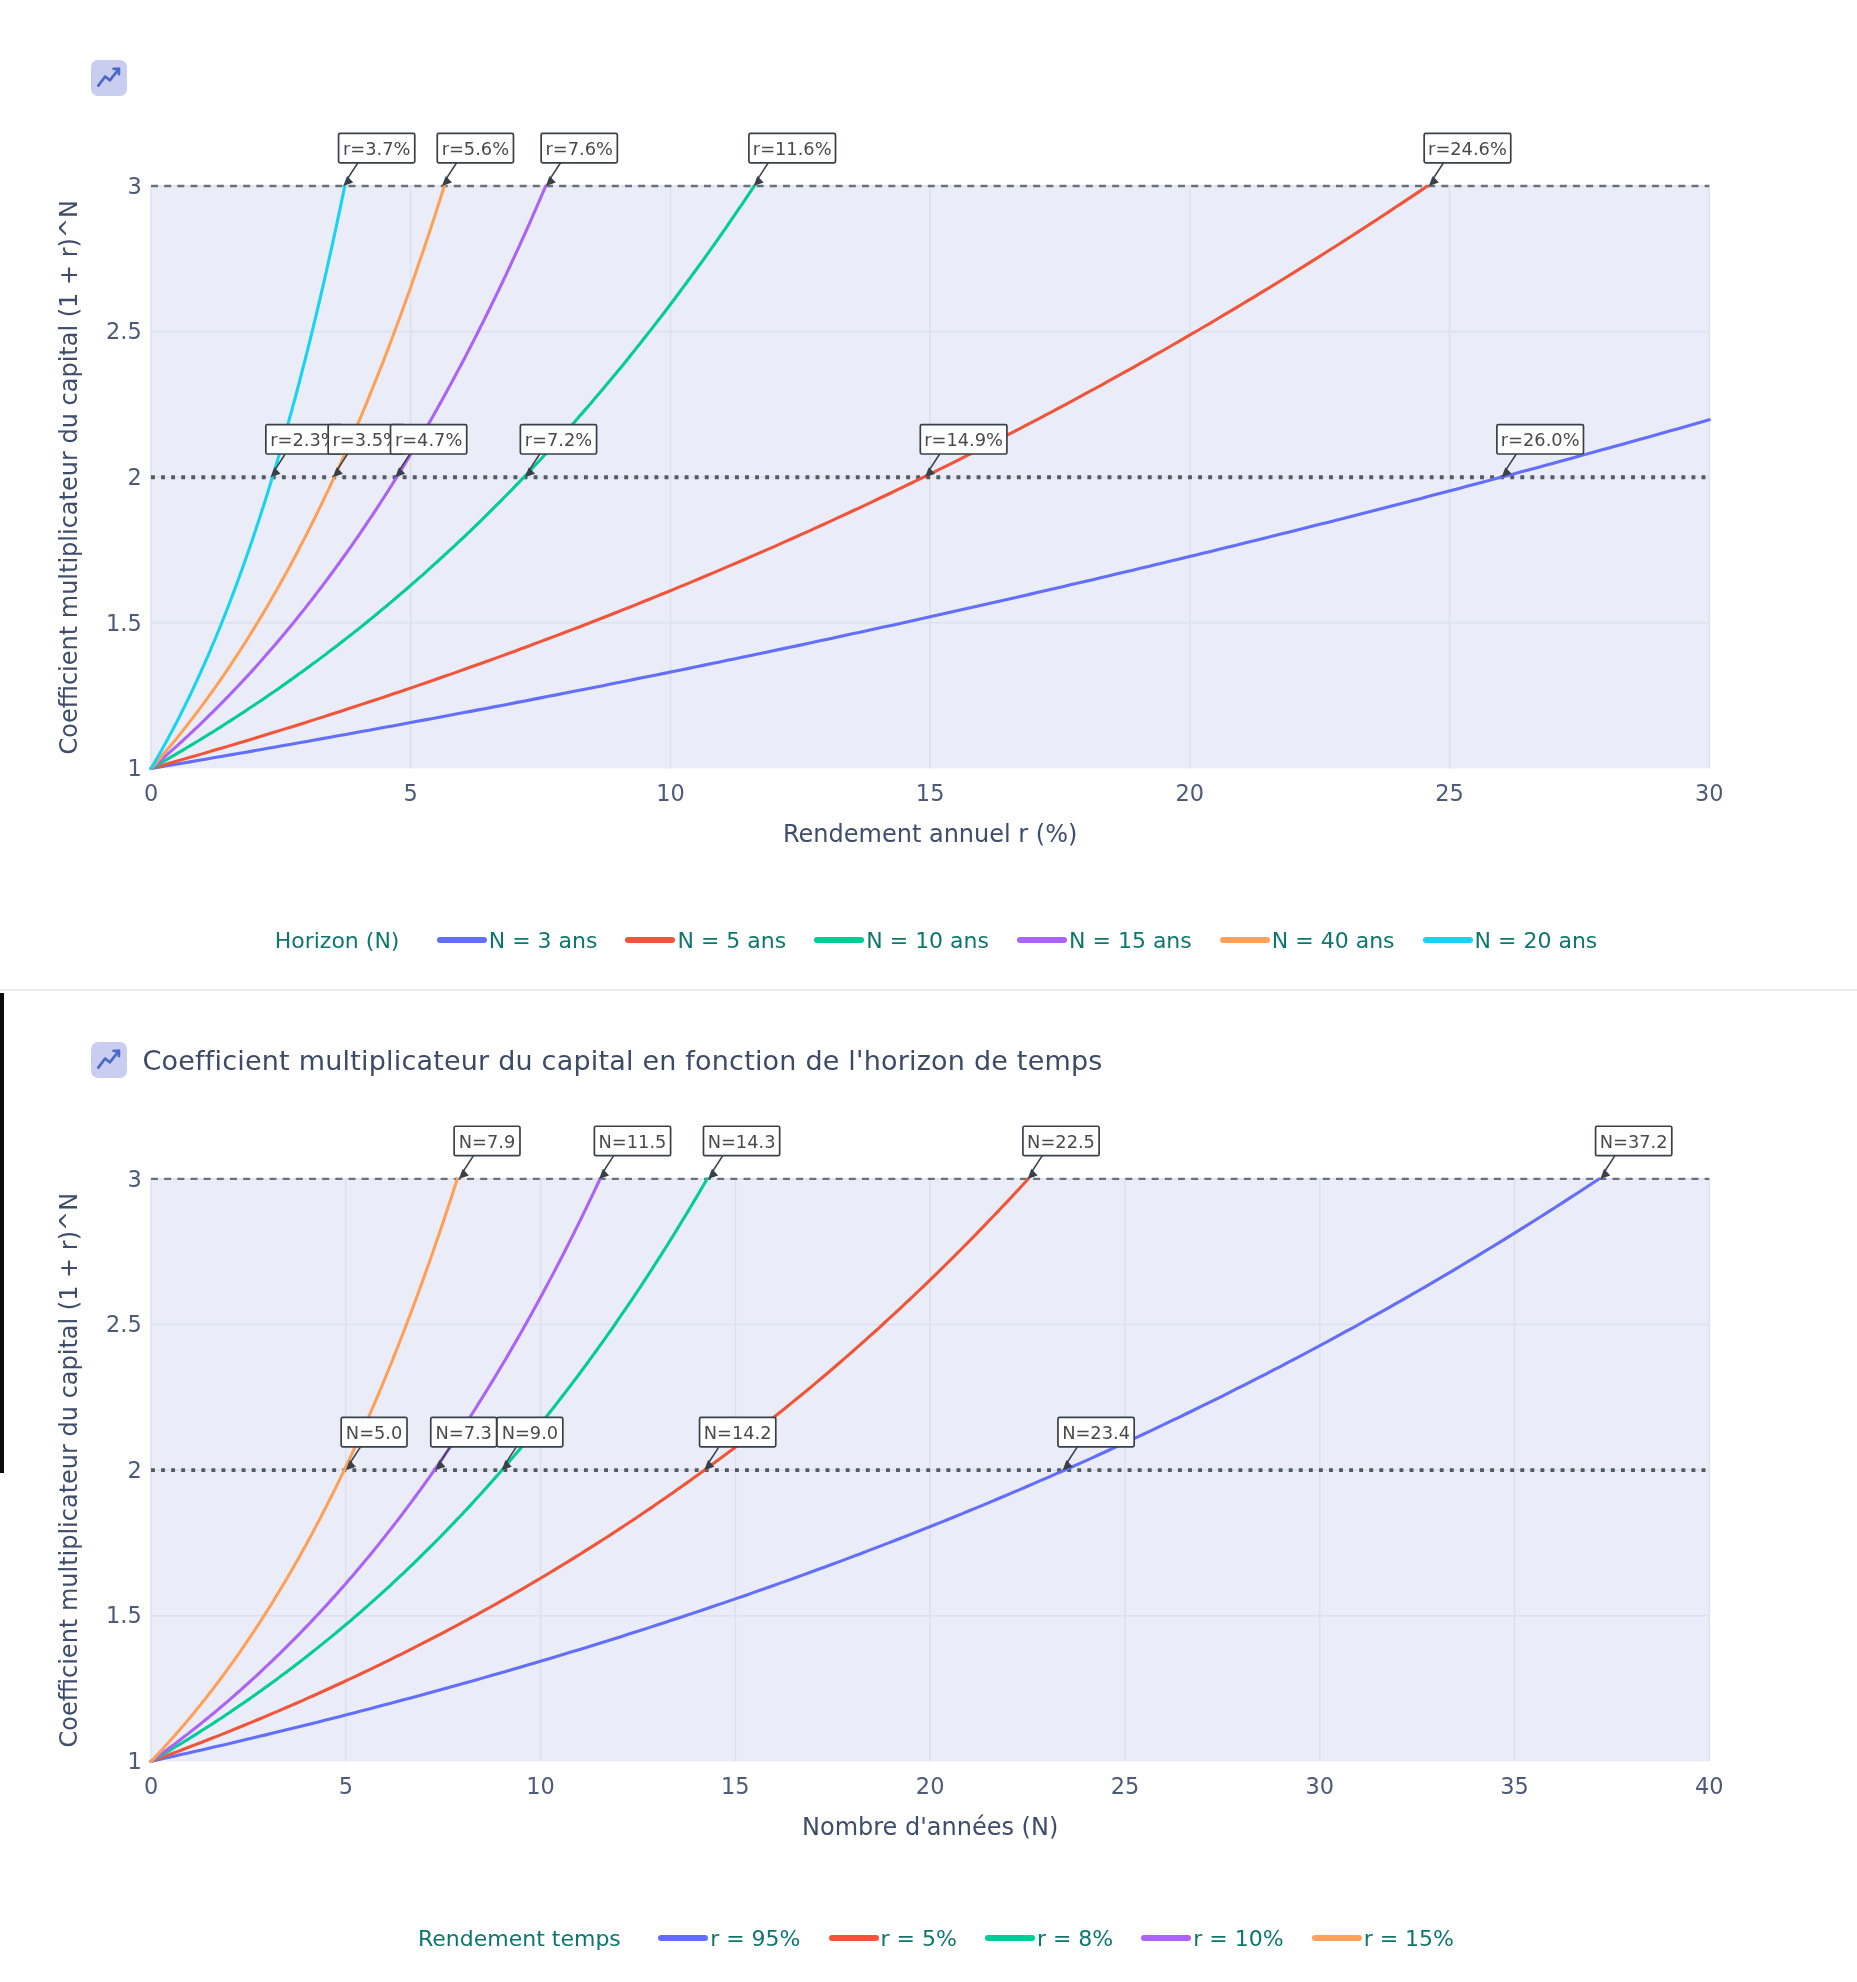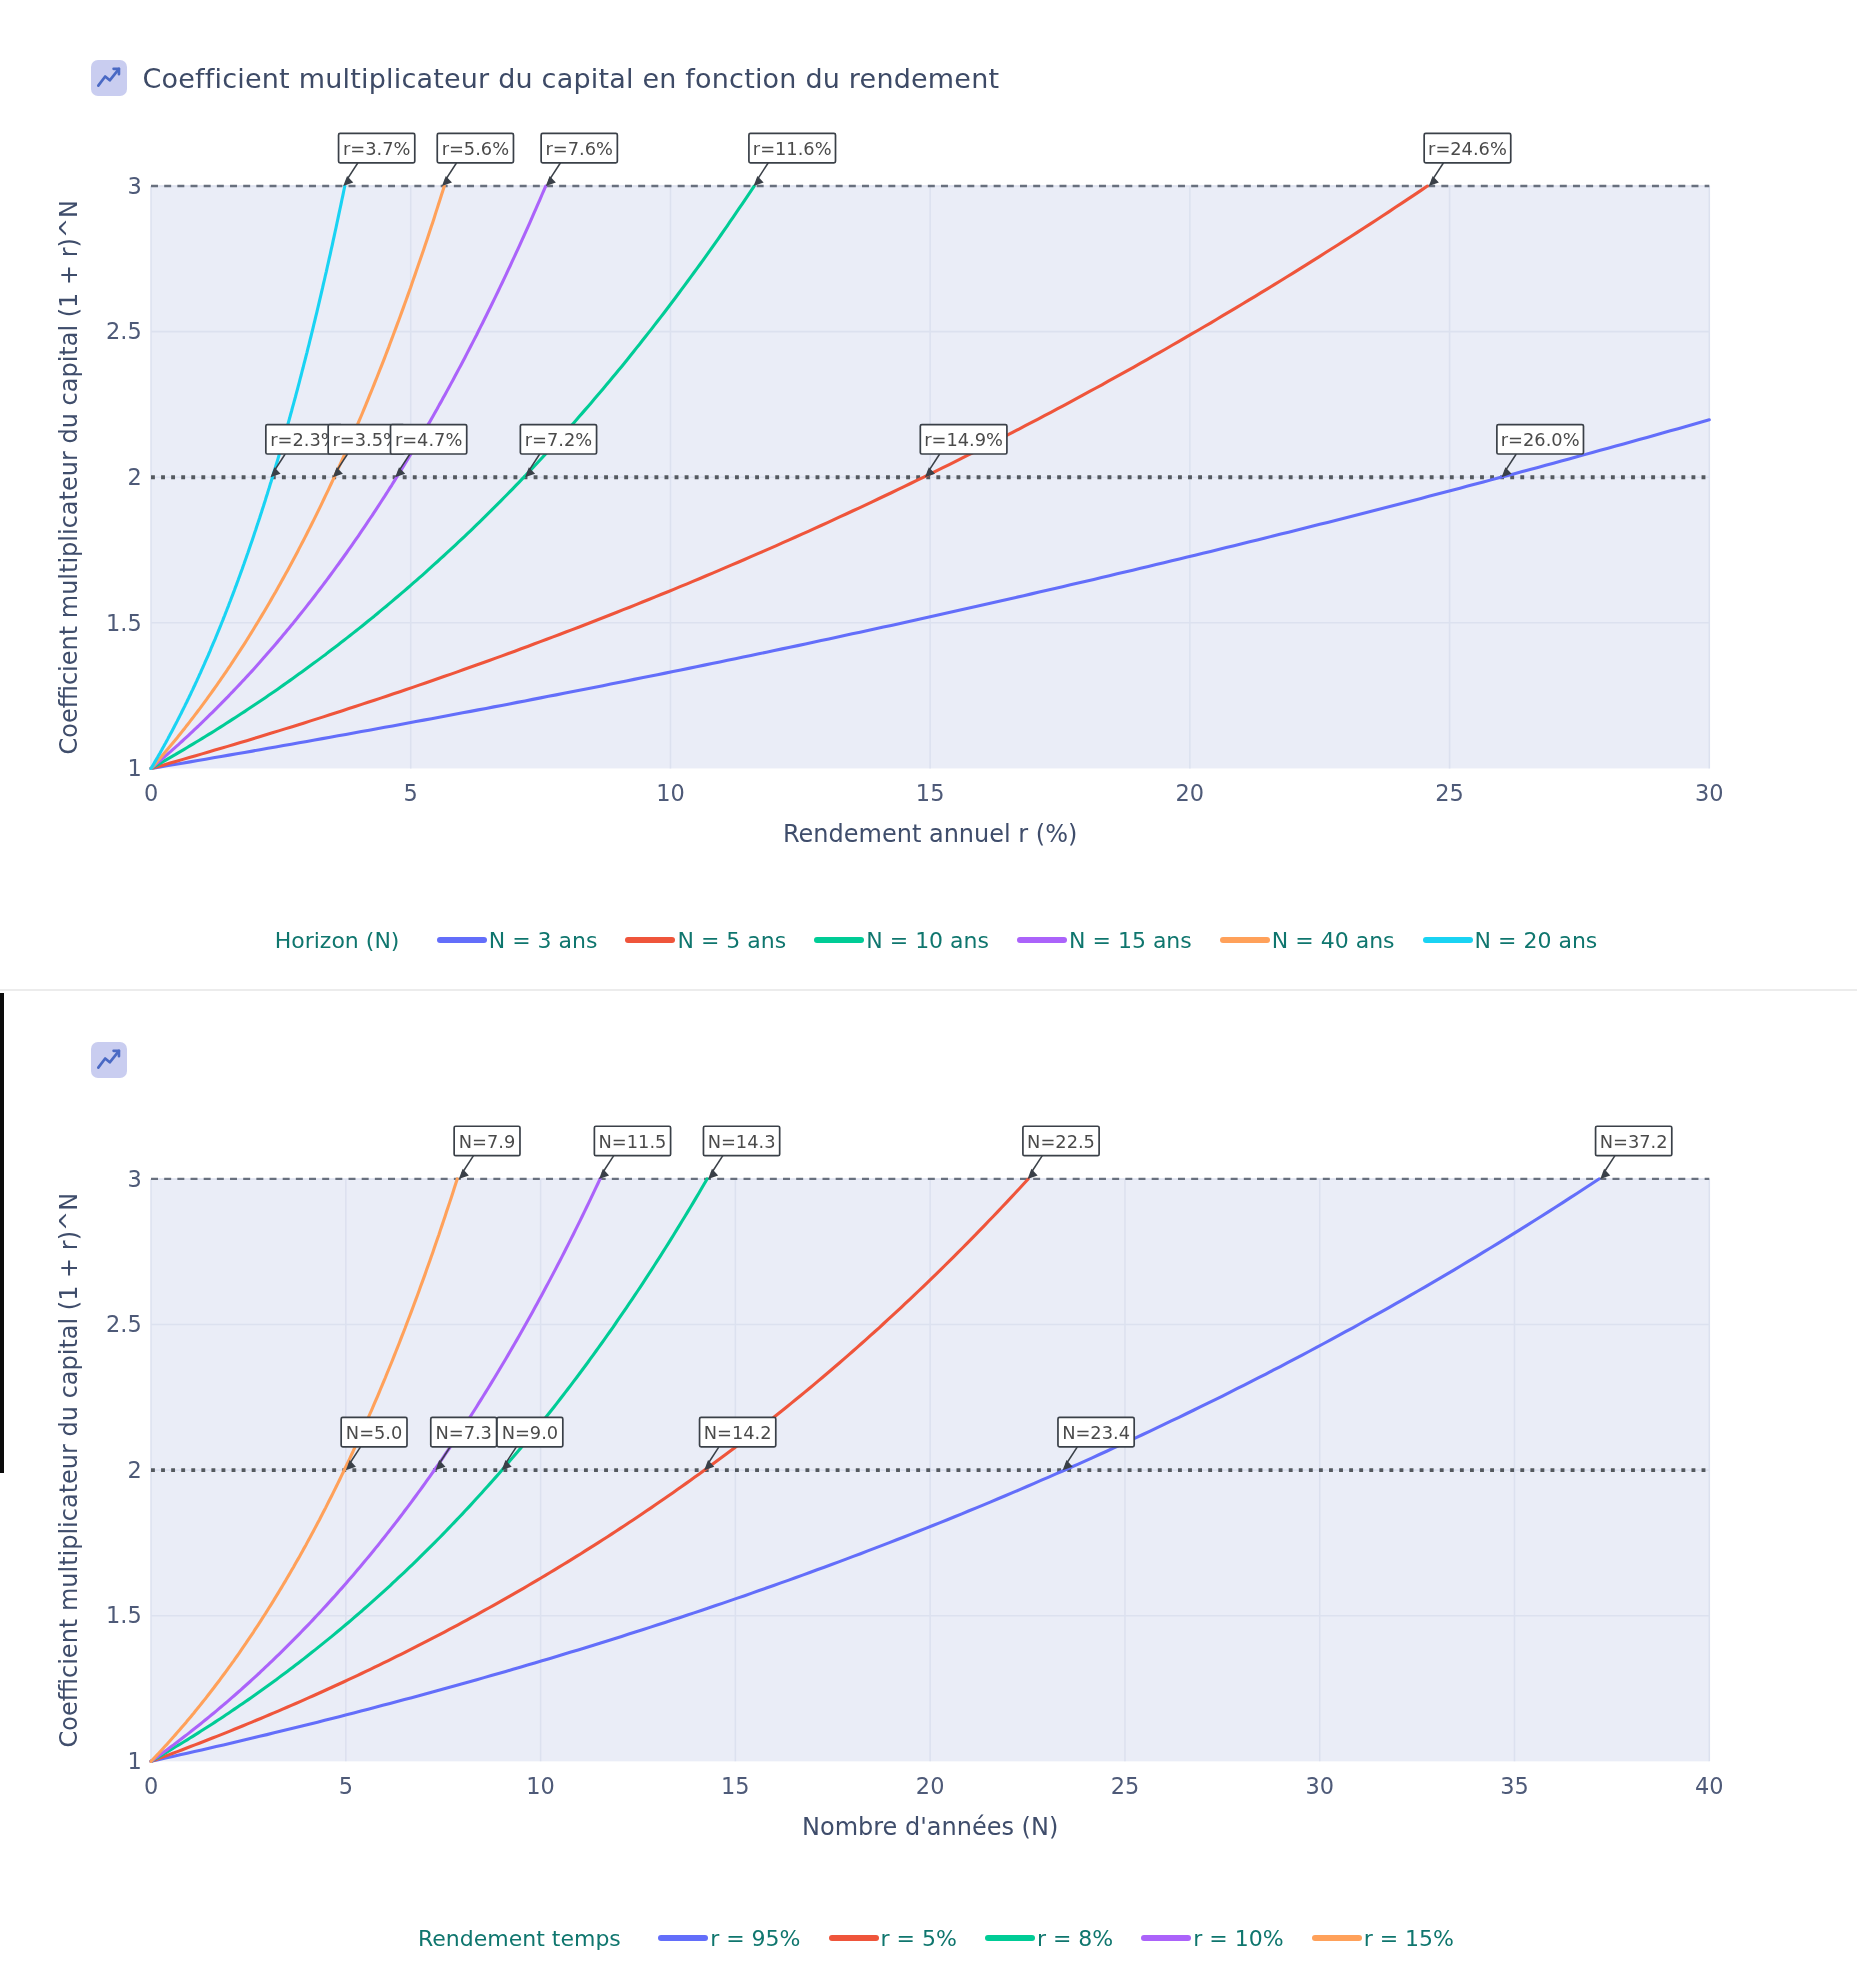--- a/index.html
+++ b/index.html
@@ -242,21 +242,20 @@
 <div class="section-divider"></div>
 <div class="left-bar"></div>
 
 <div class="chart-title" id="title0">
   <span class="chart-icon">
     <svg width="26" height="26" viewBox="0 0 34 34">
       <polyline points="3,27 12,15 18,20 30,5" fill="none" stroke="#4a69c4" stroke-width="3.5" stroke-linecap="round" stroke-linejoin="round"></polyline>
       <polyline points="23,5 30,5 30,12" fill="none" stroke="#4a69c4" stroke-width="3.5" stroke-linecap="round" stroke-linejoin="round"></polyline>
     </svg>
   </span>
-  <span>Coefficient multiplicateur du capital en fonction du rendement</span>
 </div>
 
 <div class="legend" id="legend0">
   <span class="legend-title">Horizon (N)</span>
   <div class="legend-item" style="display:contents"><div class="legend-item">
         <span class="swatch" style="background: rgb(99, 110, 250);"></span>
         <span>N = 3 ans</span>
       </div><div class="legend-item">
         <span class="swatch" style="background: rgb(239, 85, 59);"></span>
         <span>N = 5 ans</span>
@@ -275,20 +274,21 @@
       </div></div>
 </div>
 
 <div class="chart-title" id="title1">
   <span class="chart-icon">
     <svg width="26" height="26" viewBox="0 0 34 34">
       <polyline points="3,27 12,15 18,20 30,5" fill="none" stroke="#4a69c4" stroke-width="3.5" stroke-linecap="round" stroke-linejoin="round"></polyline>
       <polyline points="23,5 30,5 30,12" fill="none" stroke="#4a69c4" stroke-width="3.5" stroke-linecap="round" stroke-linejoin="round"></polyline>
     </svg>
   </span>
+  <span>Coefficient multiplicateur du capital en fonction de l'horizon de temps</span>
 </div>
 
 <div class="legend" id="legend1">
   <span class="legend-title">Rendement temps</span>
   <div class="legend-item" style="display:contents"><div class="legend-item">
         <span class="swatch" style="background: rgb(99, 110, 250);"></span>
         <span>r = 95%</span>
       </div><div class="legend-item">
         <span class="swatch" style="background: rgb(239, 85, 59);"></span>
         <span>r = 5%</span>

